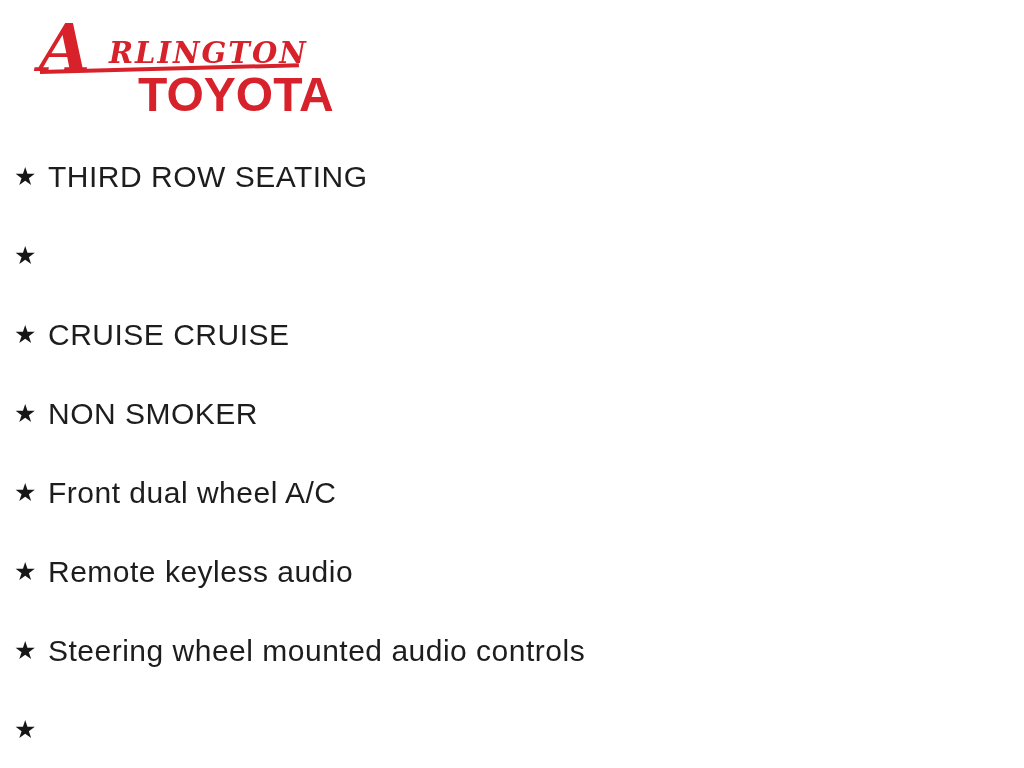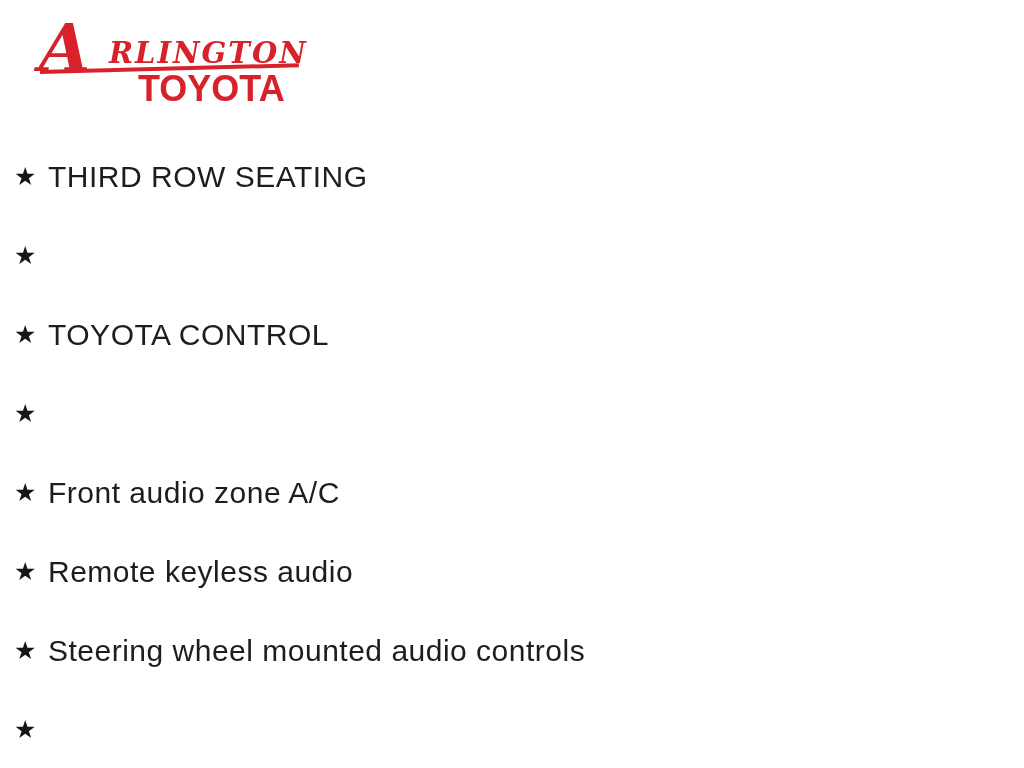--- a/index.html
+++ b/index.html
@@ -51,21 +51,21 @@
     background: #d7222b;
     transform: rotate(-1.5deg);
     transform-origin: left center;
   }
   .logo-brand {
     position: absolute;
     left: 105px;
     top: 46px;
     font-family: "Liberation Sans", sans-serif;
     font-weight: bold;
-    font-size: 36px;
+    font-size: 48px;
     line-height: 1;
     letter-spacing: 0px;
   }
 
   
   .features {
     position: absolute;
     left: 14px;
     top: 137px;
     list-style: none;
@@ -107,28 +107,29 @@
   <ul class="features">
     <li class="feature">
       <span class="star">★</span>
       <span class="feature-label">THIRD ROW SEATING</span>
     </li>
     <li class="feature">
       <span class="star">★</span>
     </li>
     <li class="feature">
       <span class="star">★</span>
-      <span class="feature-label">TOYOTA CONTROL</span>
+      <span class="feature-label">CRUISE CRUISE</span>
     </li>
     <li class="feature">
       <span class="star">★</span>
+      <span class="feature-label">NON SMOKER</span>
     </li>
     <li class="feature">
       <span class="star">★</span>
-      <span class="feature-label">Front audio zone A/C</span>
+      <span class="feature-label">Front dual wheel A/C</span>
     </li>
     <li class="feature">
       <span class="star">★</span>
       <span class="feature-label">Remote keyless audio</span>
     </li>
     <li class="feature">
       <span class="star">★</span>
       <span class="feature-label">Steering wheel mounted audio controls</span>
     </li>
     <li class="feature">

